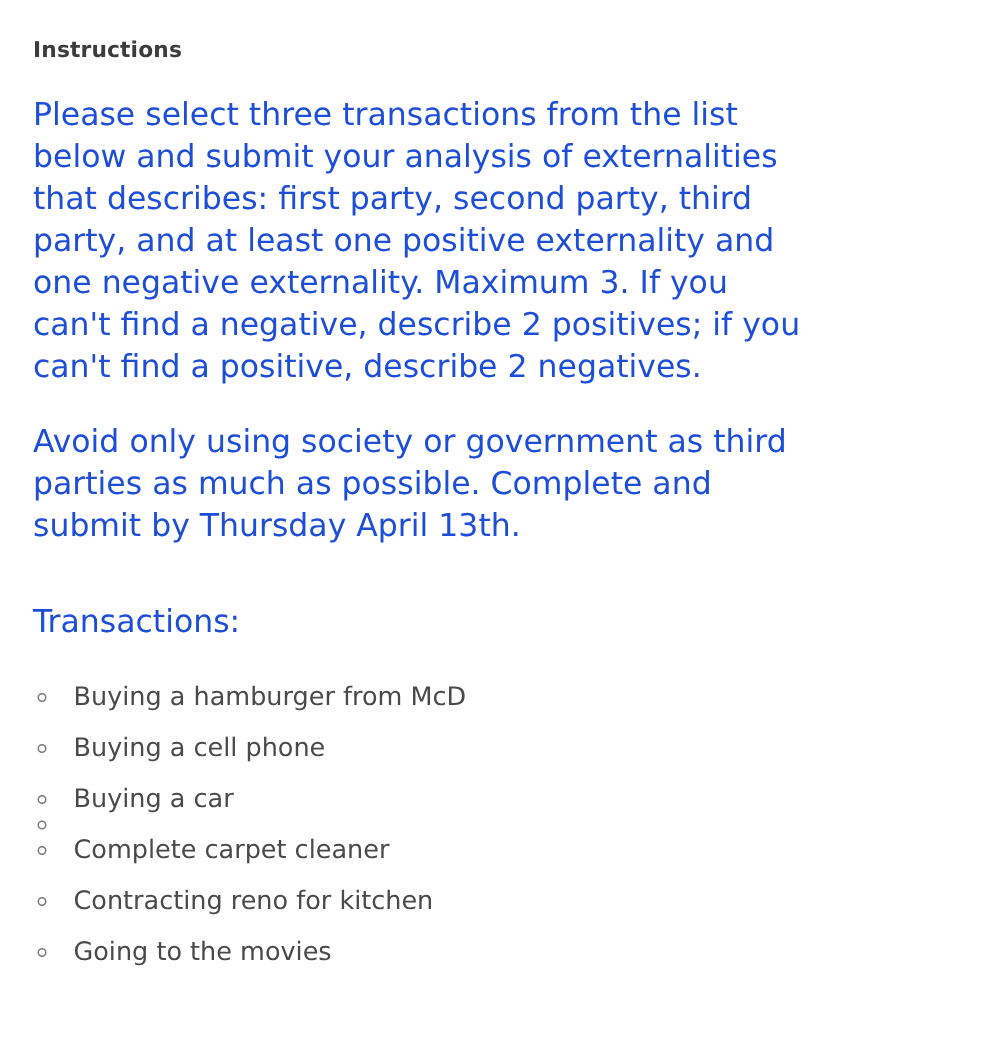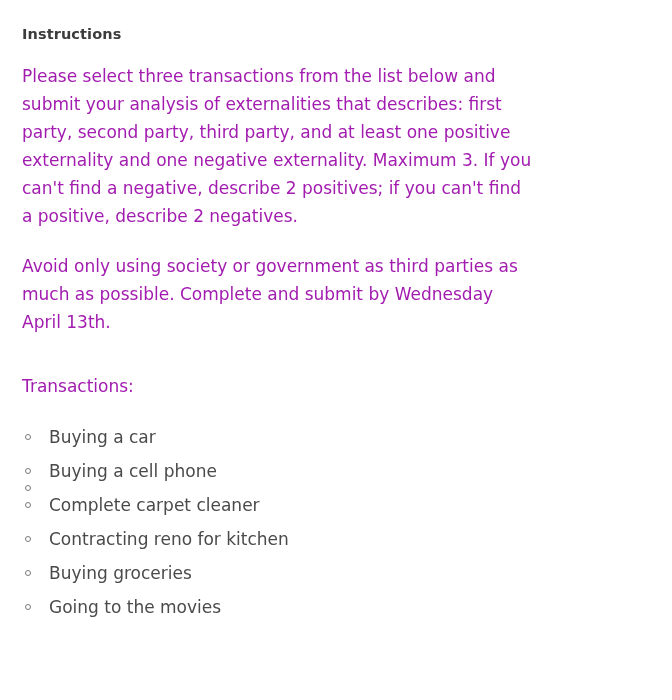--- a/index.html
+++ b/index.html
@@ -20,23 +20,23 @@
     width: 557px;
   }
   .heading {
     font-size: 14.5px;
     font-weight: bold;
     color: #3c3c3c;
     margin: 0 0 20px 0;
     letter-spacing: 0.1px;
   }
   .para {
-    font-size: 17px;
+    font-size: 21px;
     line-height: 28px;
-    color: #a21caf;
+    color: #1d4ed8;
     margin: 0 0 22px 0;
     max-width: 630px;
   }
   .para-tight {
     margin-bottom: 20px;
     margin-top: 36px;
   }
   .list {
     list-style: none;
     margin: 0;
@@ -64,47 +64,47 @@
 </style>
 </head>
 <body>
 
 <div class="page">
 
   <h1 class="heading">Instructions</h1>
 
   <p class="para">Please select three transactions from the list below and submit your analysis of externalities that describes: first party, second party, third party, and at least one positive externality and one negative externality. Maximum 3. If you can't find a negative, describe 2 positives; if you can't find a positive, describe 2 negatives.</p>
 
-  <p class="para">Avoid only using society or government as third parties as much as possible. Complete and submit by Wednesday  April 13th.</p>
+  <p class="para">Avoid only using society or government as third parties as much as possible. Complete and submit by Thursday  April 13th.</p>
 
   <p class="para para-tight">Transactions:</p>
 
   <ul class="list">
     <li class="list-item">
       <span class="bullet"></span>
-      <span>Buying a car</span>
+      <span>Buying a hamburger from McD</span>
     </li>
     <li class="list-item">
       <span class="bullet"></span>
       <span>Buying a cell phone</span>
+    </li>
+    <li class="list-item">
+      <span class="bullet"></span>
+      <span>Buying a car</span>
     </li>
     <li class="list-item">
       <span class="bullet"></span>
     </li>
     <li class="list-item">
       <span class="bullet"></span>
       <span>Complete carpet cleaner</span>
     </li>
     <li class="list-item">
       <span class="bullet"></span>
       <span>Contracting reno for kitchen</span>
     </li>
     <li class="list-item">
       <span class="bullet"></span>
-      <span>Buying groceries</span>
-    </li>
-    <li class="list-item">
-      <span class="bullet"></span>
       <span>Going to the movies</span>
     </li>
   </ul>
 
 </div>
 
 </body></html>

